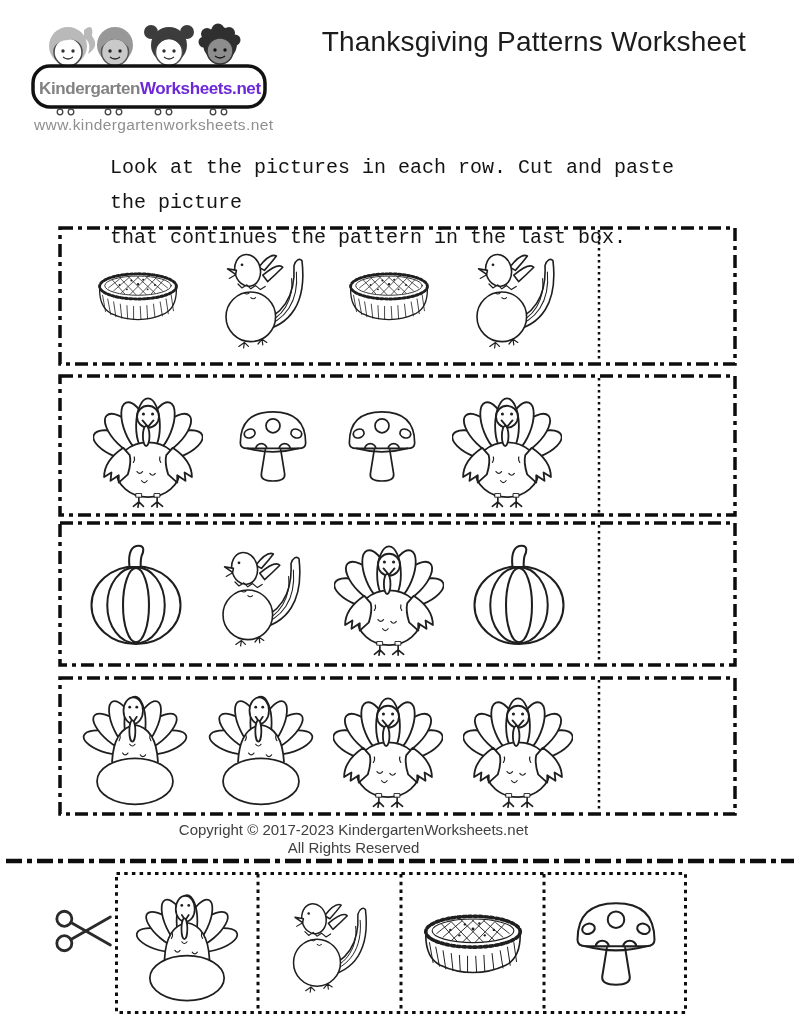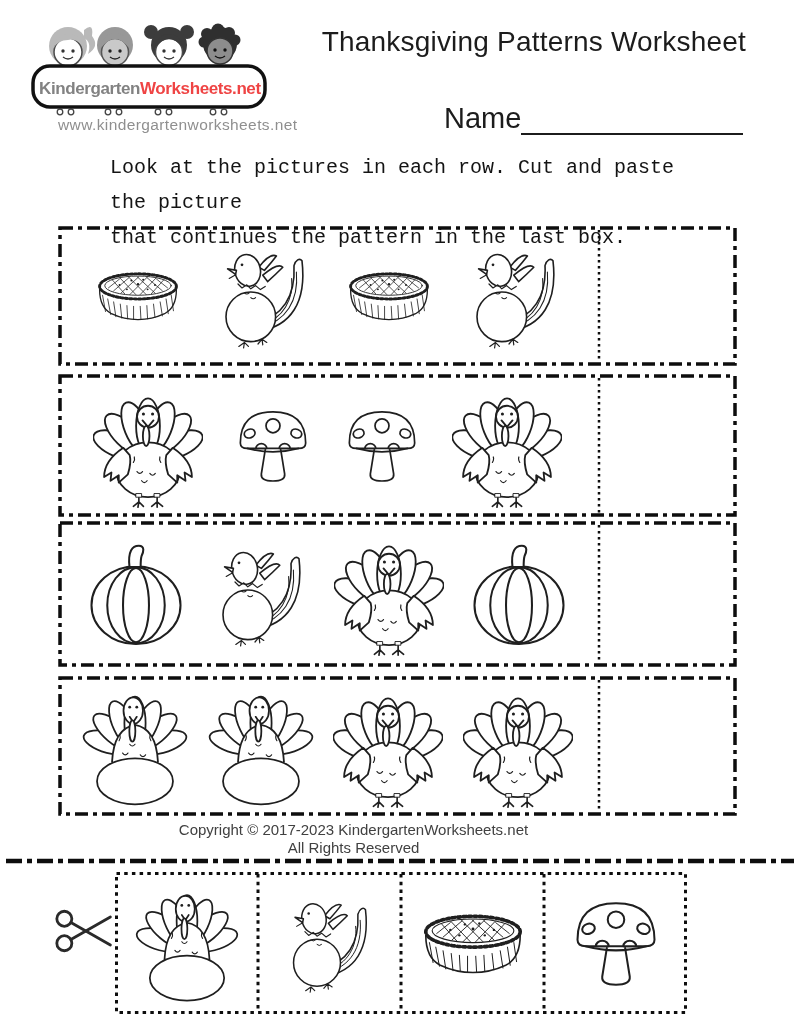--- a/index.html
+++ b/index.html
@@ -5,22 +5,22 @@
   html,body{margin:0;padding:0;background:#fff;}
   .page{position:relative;width:800px;height:1035px;background:#ffffff;overflow:hidden;
         font-family:"Liberation Sans",sans-serif;color:#1a1a1a;}
   .abs{position:absolute;}
 
   
   .logo-wrap{left:30px;top:20px;width:242px;height:120px;}
   .logo-sign-text{left:39px;top:79px;width:228px;white-space:nowrap;font-size:17px;
       letter-spacing:-0.4px;}
   .logo-sign-text .t-gray{color:#828282;font-weight:700;text-align:right;}
-  .logo-sign-text .t-black{color:#ef4444;font-weight:800;}
-  .logo-url{left:34px;top:116px;width:250px;font-size:15.5px;color:#8f8f8f;letter-spacing:0.4px;margin-left:24px;}
+  .logo-sign-text .t-black{color:#6d28d9;font-weight:800;}
+  .logo-url{left:34px;top:116px;width:250px;font-size:15.5px;color:#8f8f8f;letter-spacing:0.4px;}
 
   .title{right:54px;top:26px;font-size:28px;font-weight:400;letter-spacing:0.2px;color:#1c1c1c;
       }
   .name-row{left:444px;top:102px;font-size:29px;font-weight:400;color:#1c1c1c;}
   .name-line{display:inline-block;width:222px;border-bottom:2.5px solid #1c1c1c;height:30px;
       vertical-align:bottom;}
 
   .instructions{left:110px;top:150px;width:600px;font-family:Liberation Mono, monospace;
       font-size:20px;line-height:35px;color:#141414;}
 
@@ -233,23 +233,20 @@
 
       <rect x="3" y="46" width="232" height="41" rx="17" fill="#fff" stroke="#111" stroke-width="3.5"></rect>
     </svg>
   </div>
   <div class="abs logo-sign-text">
     <span class="t-gray">Kindergarten</span><span class="t-black">Worksheets.net</span>
   </div>
   <div class="abs logo-url">www.kindergartenworksheets.net</div>
 
   <div class="abs title">Thanksgiving Patterns Worksheet</div>
-  <div class="abs name-row">
-    <span>Name</span><span class="name-line"></span>
-  </div>
 
   <div class="abs instructions">
     <div>Look at the pictures in each row. Cut and paste the picture</div>
     <div>that continues the pattern in the last box.</div>
   </div>
 
   <div class="abs prow" style="top:226px;height:140px;">
     <svg class="prow-border" width="679" height="140" viewBox="0 0 679 140">
       <rect x="2" y="2" width="675" height="136" fill="none" stroke="#0d0d0d" stroke-width="3.5" stroke-dasharray="13 5 4 5"></rect>
       <line x1="541" y1="4" x2="541" y2="136" stroke="#0d0d0d" stroke-width="2.5" stroke-dasharray="2.5 3.5"></line>

